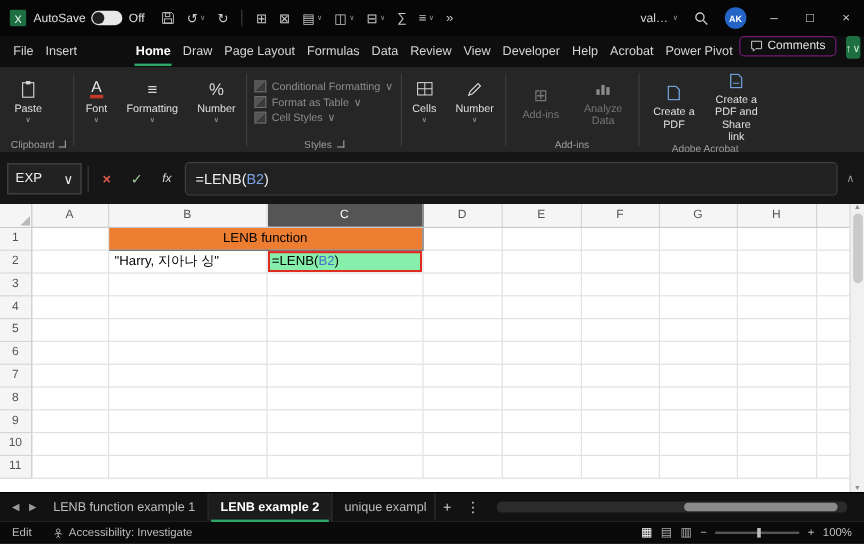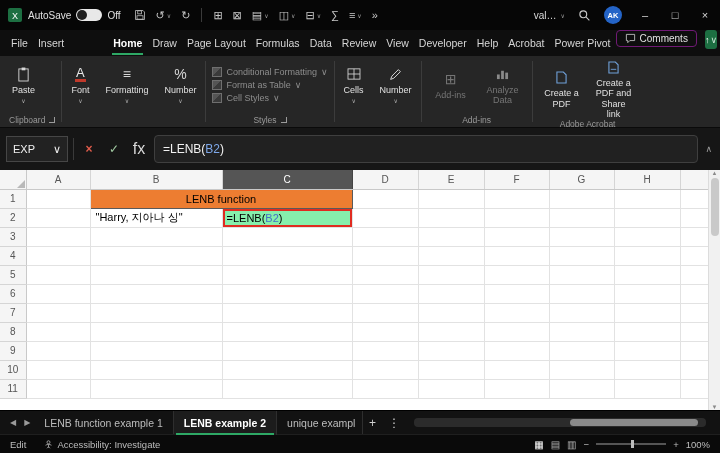--- a/index.html
+++ b/index.html
@@ -49,21 +49,21 @@
   .fontA { font-size:13px; color:#e8e8e8; border-bottom:3px solid #c0392b; line-height:1; padding:0 1px; }
   .two-line { width:46px; }
 
   
   .formulabar { height:42px; background:#161616; display:flex; align-items:center; padding:0 6px; gap:5px; flex:0 0 auto; }
   .namebox { width:62px; height:26px; background:#222; border:1px solid #464646; display:flex; align-items:center; justify-content:space-between; padding:0 6px; color:#f0f0f0; font-size:11px; }
   .fb-sep { width:1px; height:22px; background:#3a3a3a; }
   .fb-btn { width:20px; display:flex; align-items:center; justify-content:center; font-size:12px; }
   .fb-cancel { color:#e05c4b; font-weight:bold; }
   .fb-enter { color:#9fc79f; }
-  .fb-fx { color:#d8d8d8; font-size:16px; }
+  .fb-fx { color:#d8d8d8; font-style:italic; font-size:10px; }
   .formula-input { flex:1; height:28px; background:#212121; border:1px solid #3f3f3f; border-radius:4px; display:flex; align-items:center; padding:0 8px; color:#f2f2f2; font-size:12px; }
   .fref { color:#7da7e8; }
   .fb-collapse { color:#9a9a9a; font-size:9px; padding:0 2px; }
 
   
   .gridwrap { flex:1 1 auto; position:relative; background:#fff; overflow:hidden; }
   table.sheet { border-collapse:collapse; table-layout:fixed; width:708px; font-size:11px; color:#1a1a1a; }
   .sheet th, .sheet td { height:19px; padding:0; overflow:hidden; white-space:nowrap; }
   .sheet td { border-right:1px solid #e2e2e2; border-bottom:1px solid #e2e2e2; }
   .sheet .ch { background:#f5f5f5; color:#555; font-weight:normal; font-size:10px; border-right:1px solid #d5d5d5; border-bottom:1px solid #c9c9c9; }

